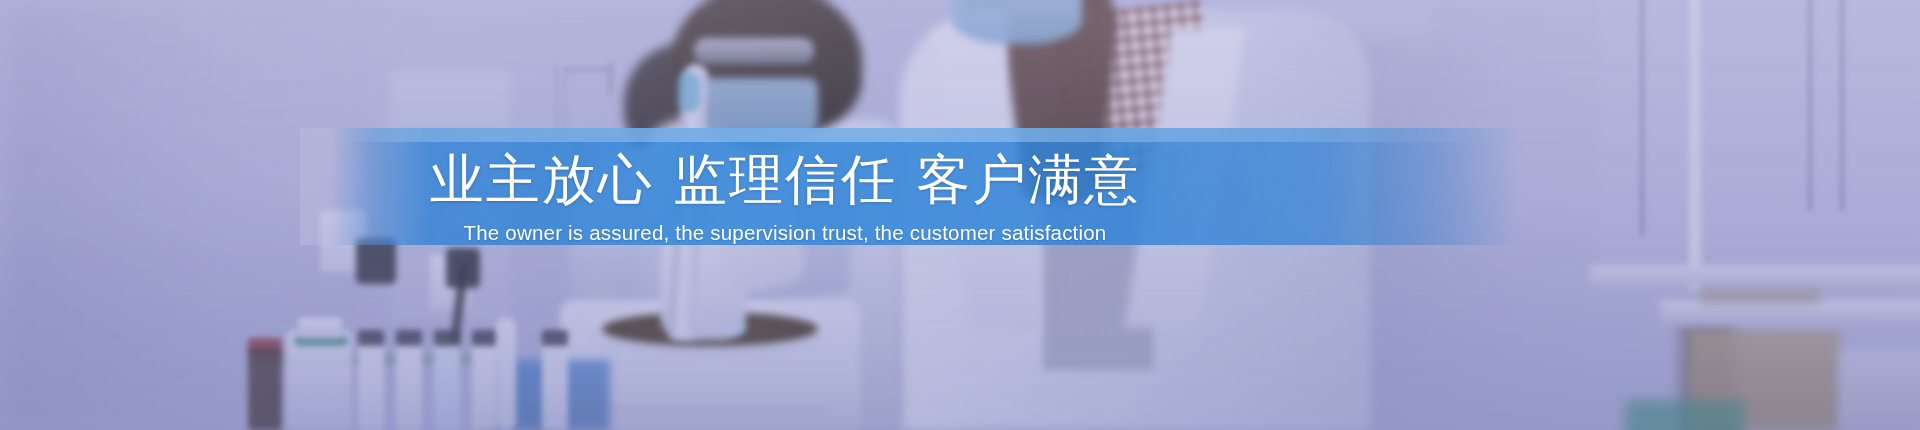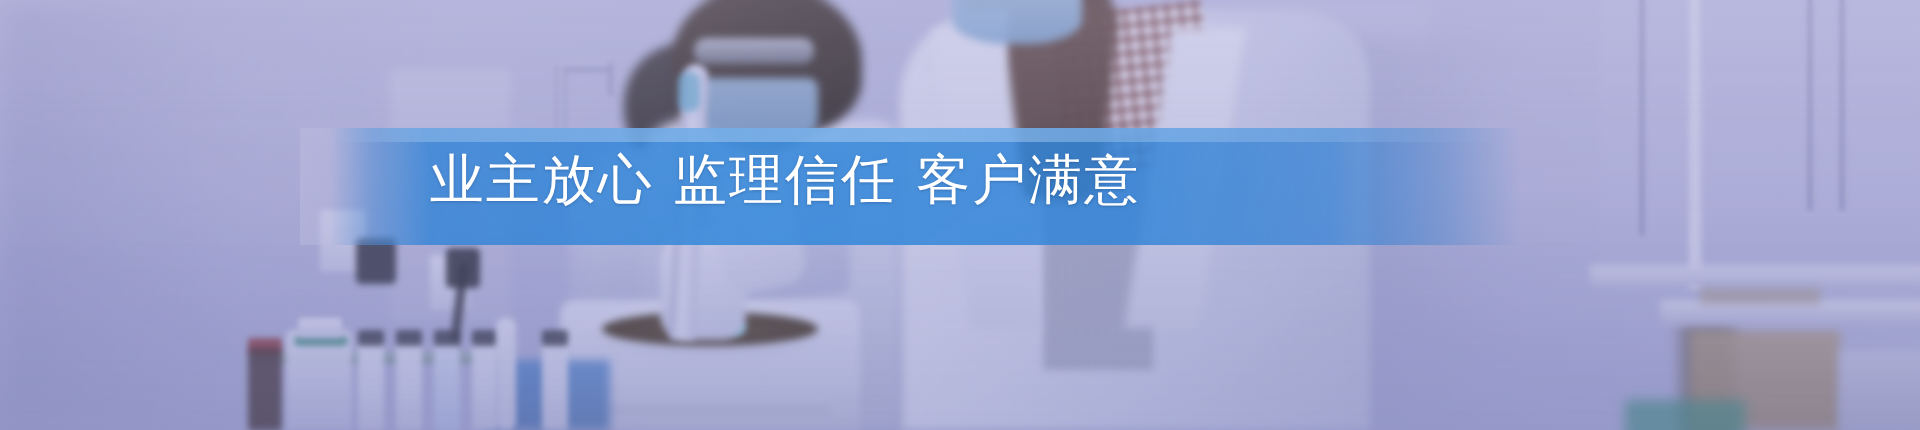--- a/index.html
+++ b/index.html
@@ -485,15 +485,16 @@
     <div class="tint"></div>
     <div class="tint-lift"></div>
   </div>
 
   <div class="band-left-fade"></div>
   <div class="band"></div>
   <div class="band-top"></div>
 
   <div class="copy">
     <h1 class="headline">业主放心 监理信任 客户满意</h1>
+    <p class="subline">The owner is assured, the supervision trust, the customer satisfaction</p>
   </div>
 
 </div>
 
 </body></html>

